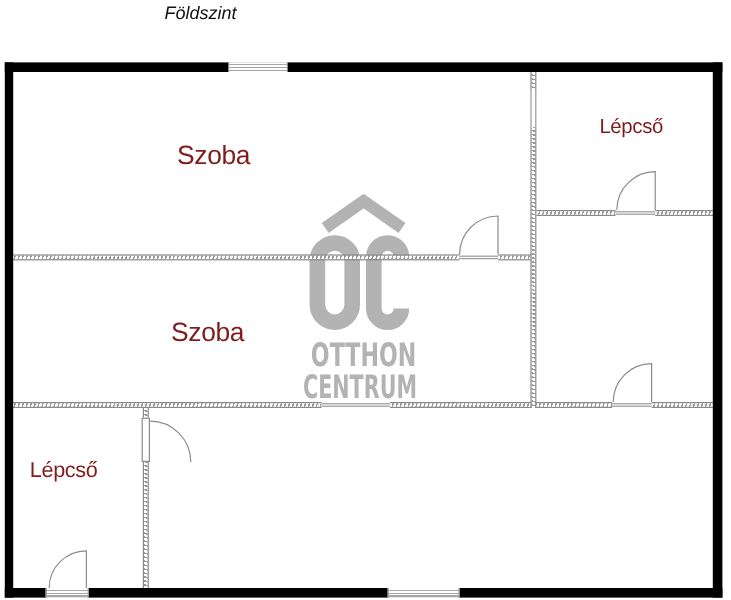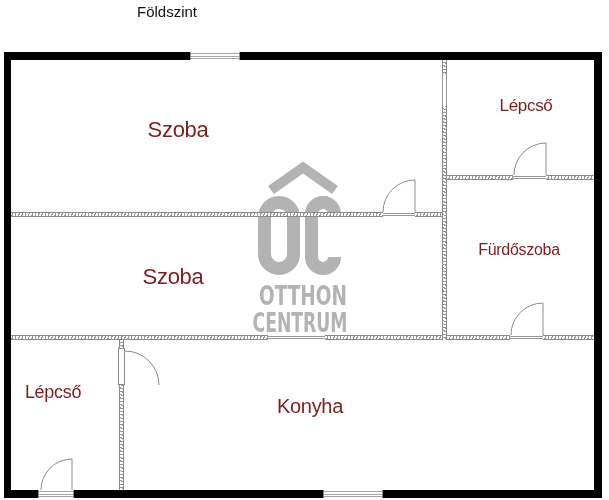--- a/index.html
+++ b/index.html
@@ -48,21 +48,21 @@
     font-size:15px;color:#111;white-space:nowrap;
   }
   svg.layer{position:absolute;left:0;top:0;z-index:2;pointer-events:none;}
   svg.layer.doors{z-index:6;}
 </style>
 </head>
 <body>
 
 <div id="canvas">
 
-  <div class="plan-title" style="left:167px;top:3px;">Földszint</div>
+  <div class="plan-title" style="left:167px;top:3px;font-style:italic;">Földszint</div>
 
   <svg class="layer" width="609" height="500" viewBox="0 0 609 500">
 
     <path d="M 271 190 L 303 167.5 L 335 190" fill="none" stroke="#b3b3b3" stroke-width="10" stroke-linecap="butt" stroke-linejoin="miter"></path>
 
     <rect x="264.5" y="202.5" width="29" height="66" rx="14.5" ry="14.5" fill="none" stroke="#b3b3b3" stroke-width="13"></rect>
 
     <path d="M 334.5 214 A 11.5 11.5 0 0 0 311.5 214 L 311.5 257 A 11.5 11.5 0 0 0 334.5 257" fill="none" stroke="#b3b3b3" stroke-width="13" stroke-linecap="butt"></path>
 
     <text x="303" y="305" text-anchor="middle" font-family="DejaVu Sans, sans-serif" font-size="27" font-weight="bold" fill="#b3b3b3" textLength="88" lengthAdjust="spacingAndGlyphs">OTTHON</text>
@@ -105,17 +105,15 @@
     <path d="M 415 212 L 415 180 A 32 32 0 0 0 383 212" fill="none" stroke="#8c8c8c" stroke-width="1"></path>
     <path d="M 546 175 L 546 143 A 32 32 0 0 0 514 175" fill="none" stroke="#8c8c8c" stroke-width="1"></path>
     <path d="M 543 335 L 543 303 A 32 32 0 0 0 511 335" fill="none" stroke="#8c8c8c" stroke-width="1"></path>
     <path d="M 125 351 A 34 34 0 0 1 159 385" fill="none" stroke="#8c8c8c" stroke-width="1"></path>
     <path d="M 72 490 L 72 459 A 31 31 0 0 0 41 490" fill="none" stroke="#8c8c8c" stroke-width="1"></path>
   </svg>
 
   <div class="room-label" style="left:178px;top:130px;font-size:22px;">Szoba</div>
   <div class="room-label" style="left:173px;top:277px;font-size:22px;">Szoba</div>
   <div class="room-label" style="left:526px;top:106px;font-size:17px;">Lépcső</div>
-  <div class="room-label" style="left:519px;top:250px;font-size:16px;">Fürdőszoba</div>
   <div class="room-label" style="left:53px;top:392px;font-size:18px;">Lépcső</div>
-  <div class="room-label" style="left:310px;top:406px;font-size:20px;">Konyha</div>
 
 </div>
 
 </body></html>

